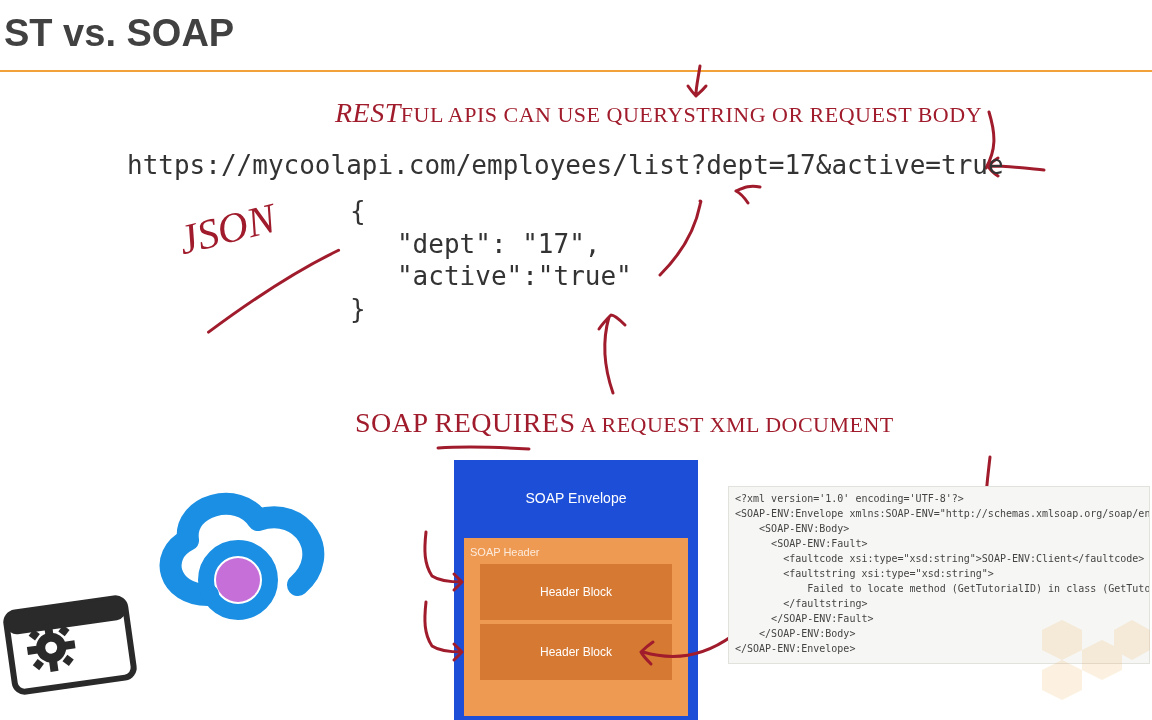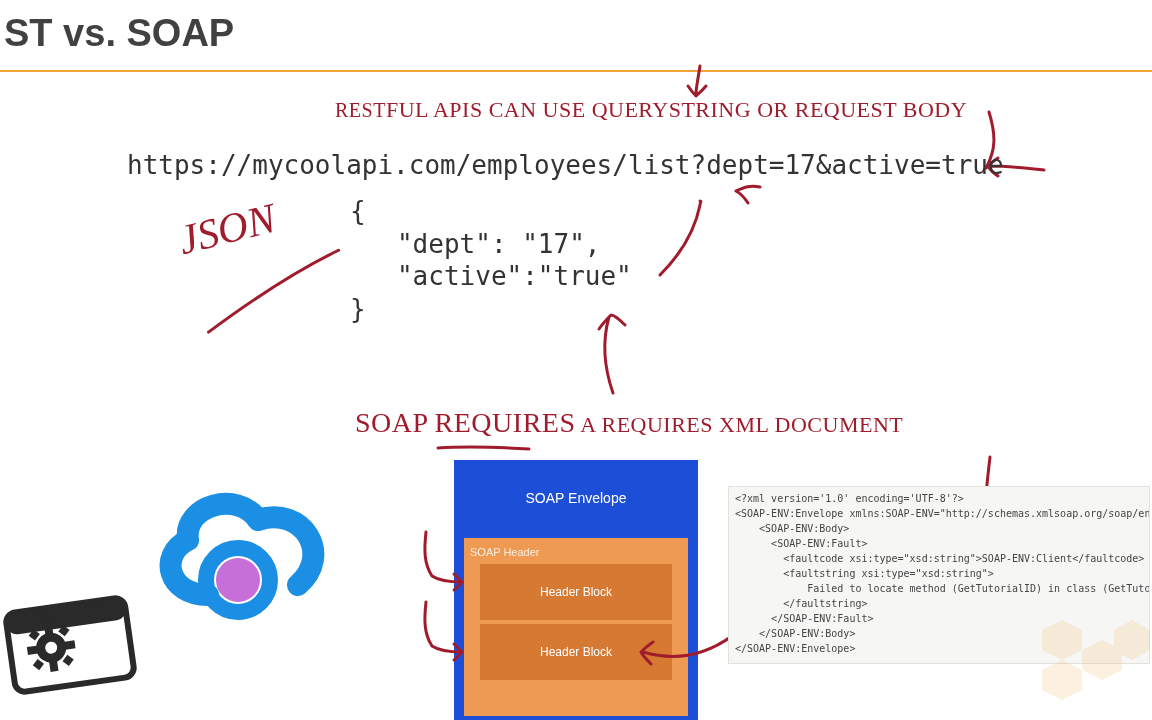--- a/index.html
+++ b/index.html
@@ -2,21 +2,21 @@
 <html><head>
 <meta charset="utf-8">
 <style>
   * { box-sizing: border-box; margin: 0; padding: 0; }
   html, body { width: 1152px; height: 720px; font-family: "Segoe UI", Arial, sans-serif; background: #fff; overflow: hidden; }
   .slide { width: 1152px; height: 720px; position: relative; }
   .title { position: absolute; left: 4px; top: 12px; font-size: 38px; font-weight: 600; color: #414141; }
   .hr-gold { position: absolute; left: 0; top: 70px; width: 1152px; height: 2px; background: #f1a33a; }
   .hand { font-family: "Comic Sans MS", "Segoe Script", cursive; color: #a01c2c; }
   .rest-caption { position: absolute; left: 335px; top: 97px; font-size: 22px; letter-spacing: 0.5px;}
-  .rest-caption .big { font-size: 20px; }
+  .rest-caption .big { font-size: 28px; font-style: italic; }
   .url { position: absolute; left: 127px; top: 150px; font-family: "Consolas", monospace; font-size: 26px; color: #333; white-space: pre; }
   .json-block { position: absolute; left: 350px; top: 195px; font-family: "Consolas", monospace; font-size: 26px; color: #333; white-space: pre; line-height: 1.25; }
   .json-label { position: absolute; left: 178px; top: 205px; font-size: 42px; font-style: italic; transform: rotate(-14deg); }
   .json-underline { position: absolute; left: 200px; top: 265px; transform: rotate(-14deg); }
   .soap-caption { position: absolute; left: 355px; top: 407px; font-size: 22px; letter-spacing: 0.5px;}
   .soap-caption .big { font-size: 28px; }
   .soap-underline { position: absolute; left: 436px; top: 438px; }
   .envelope { position: absolute; left: 454px; top: 460px; width: 244px; height: 268px; background: #1d4ed8; }
   .env-title { color: #fff; text-align: center; font-size: 14px; padding-top: 30px; }
   .env-inner { position: absolute; left: 10px; top: 78px; right: 10px; bottom: 12px; background: #ef9a52; }
@@ -73,21 +73,21 @@
       </svg>
   </div>
   <div class="ink" style="left:595px; top:305px;">
     <svg width="50" height="90">
         <path d="M18 88 C 10 65, 6 40, 14 12 M4 24 C 8 18, 12 14, 16 10 M30 20 C 24 14, 18 10, 16 10"></path>
       </svg>
   </div>
 
   <div class="soap-caption hand">
     <span class="big">SOAP</span>
-    <span class="big" style="text-decoration: none;">REQUIRES</span><span> A REQUIRES XML DOCUMENT</span>
+    <span class="big" style="text-decoration: none;">REQUIRES</span><span> A REQUEST XML DOCUMENT</span>
   </div>
   <div class="soap-underline ink">
     <svg width="95" height="8">
         <path d="M2 4 C 30 2, 60 3, 93 5"></path>
       </svg>
   </div>
 
   <div class="envelope">
     <div class="env-title">SOAP Envelope</div>
     <div class="env-inner">

